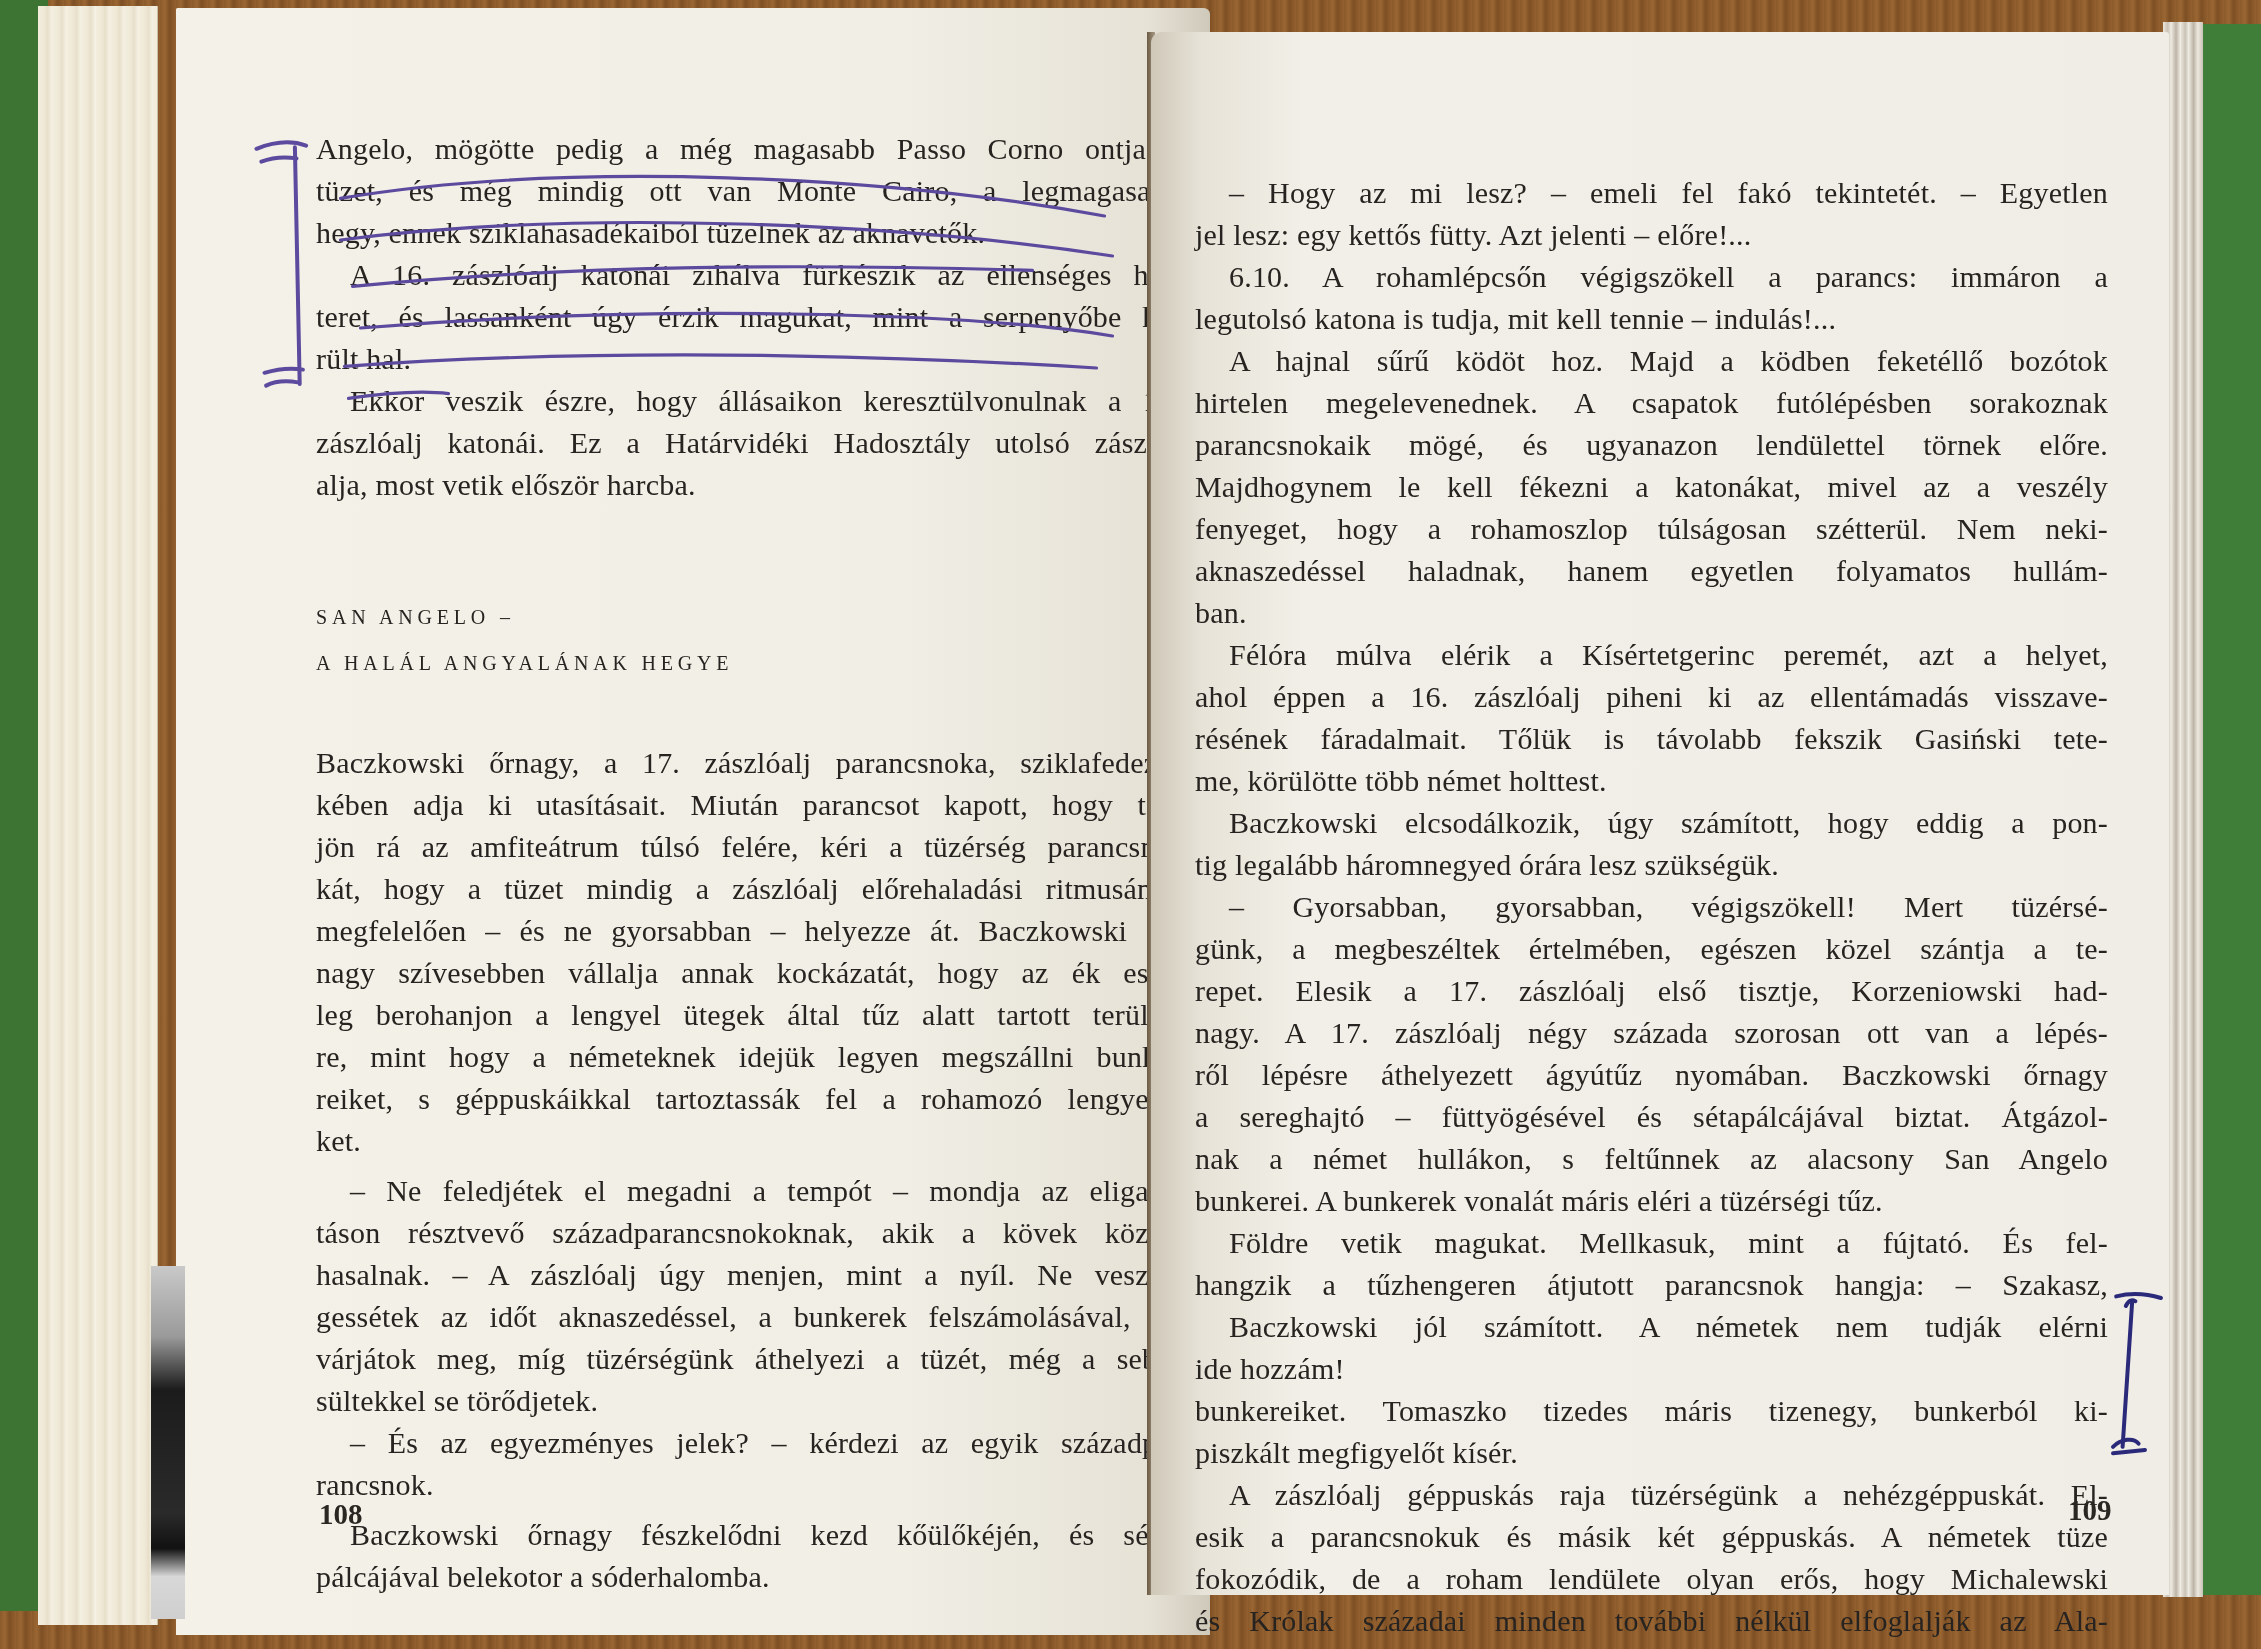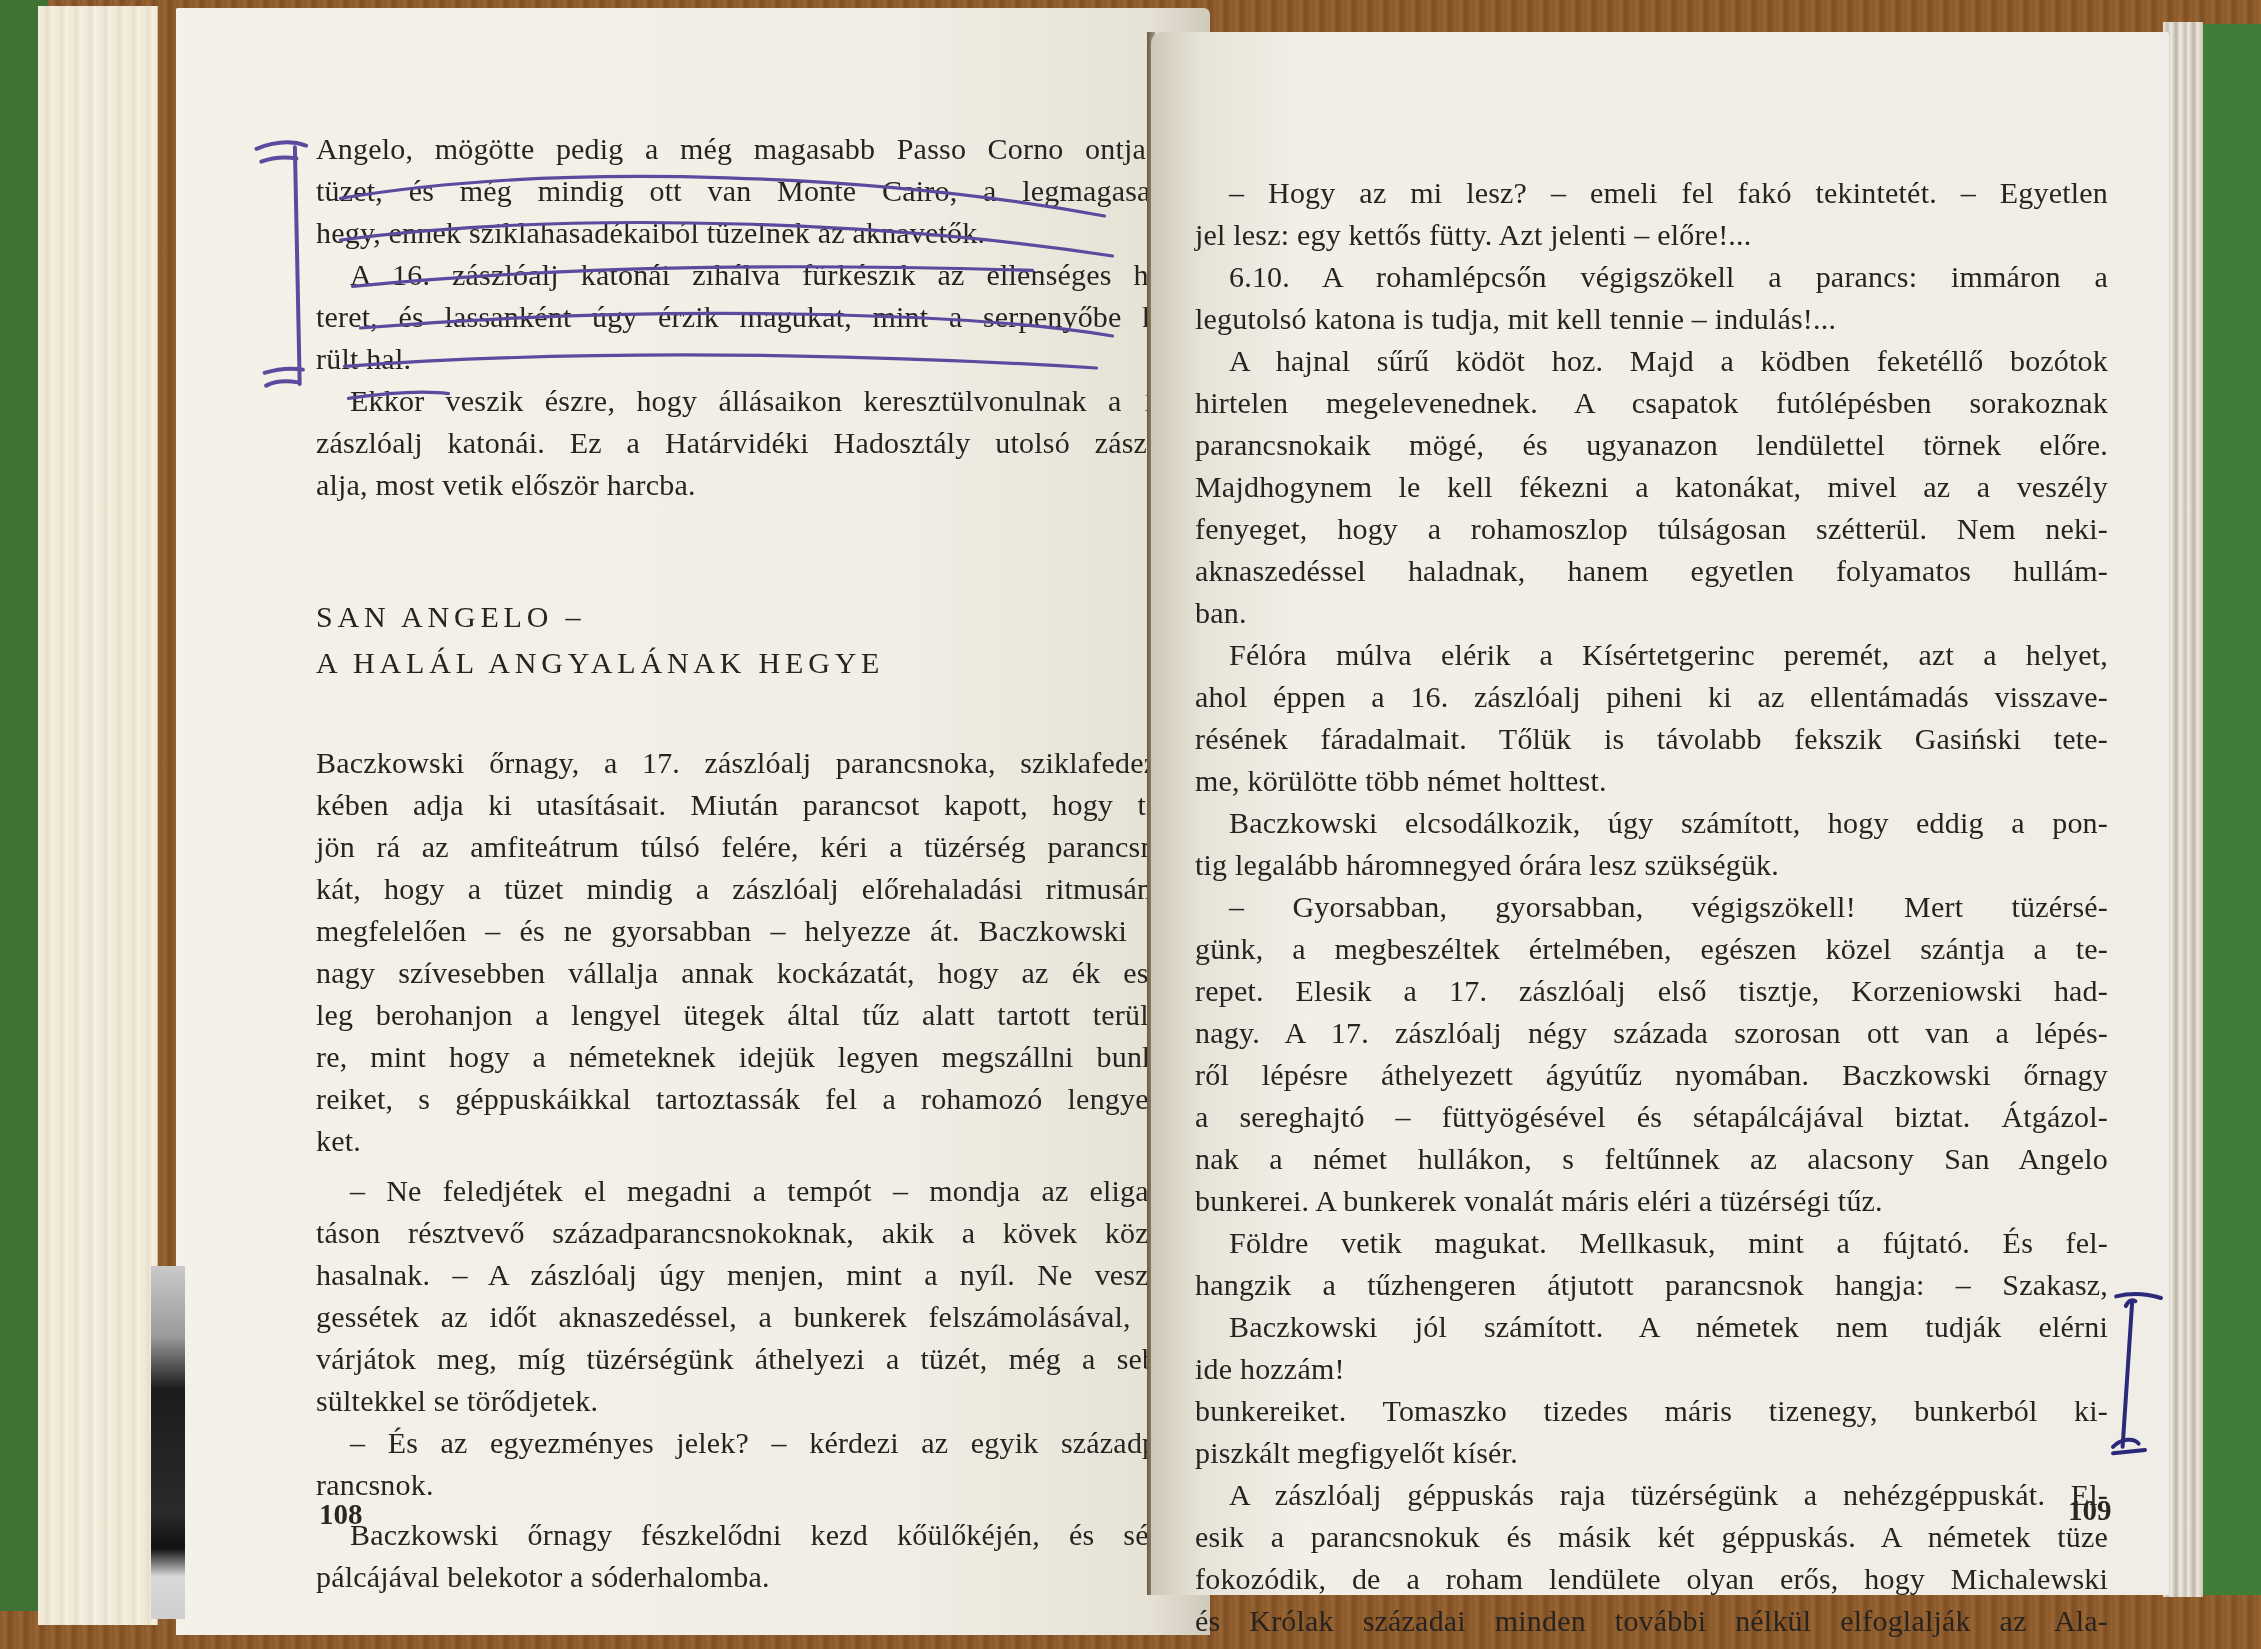--- a/index.html
+++ b/index.html
@@ -57,21 +57,21 @@
       letter-spacing: 0.2px;
     }
     .left-text { left: 140px; top: 120px; width: 865px; }
     .right-text { left: 44px; top: 140px; width: 913px; }
     .line { display: block; white-space: nowrap; text-align: justify; text-align-last: justify; height: 42px; }
     .line.last { text-align-last: left; }
     .indent { padding-left: 34px; }
     .gap-small { height: 8px; }
     .heading {
       display: block;
-      font-size: 30px;
+      font-size: 20px;
       letter-spacing: 4.8px;
       line-height: 46px;
       text-transform: uppercase;
       font-weight: normal;
     }
     .heading-block { margin-top: 88px; margin-bottom: 56px; }
     .page-number {
       position: absolute;
       font-size: 29px;
       font-weight: bold;

